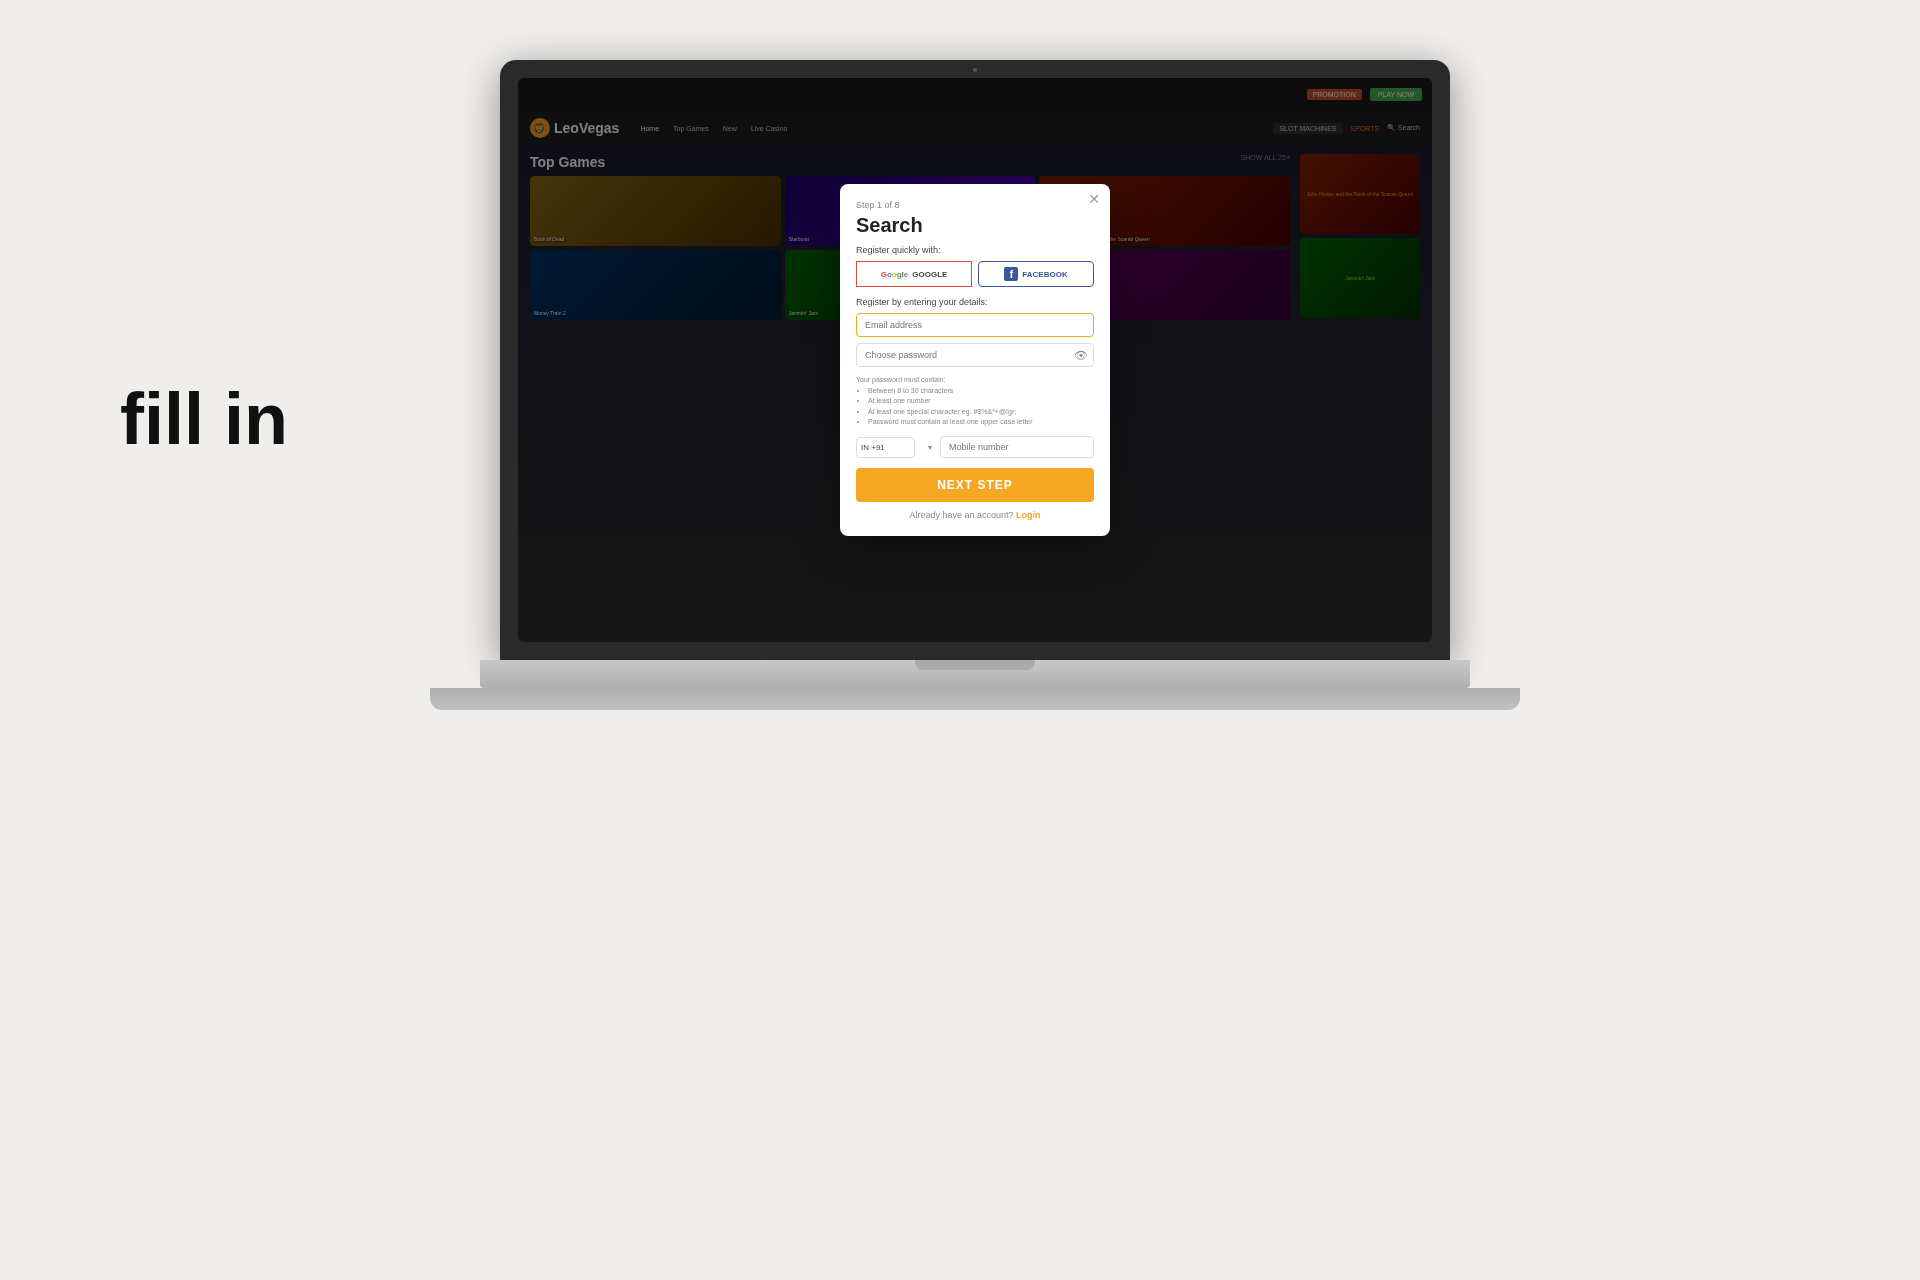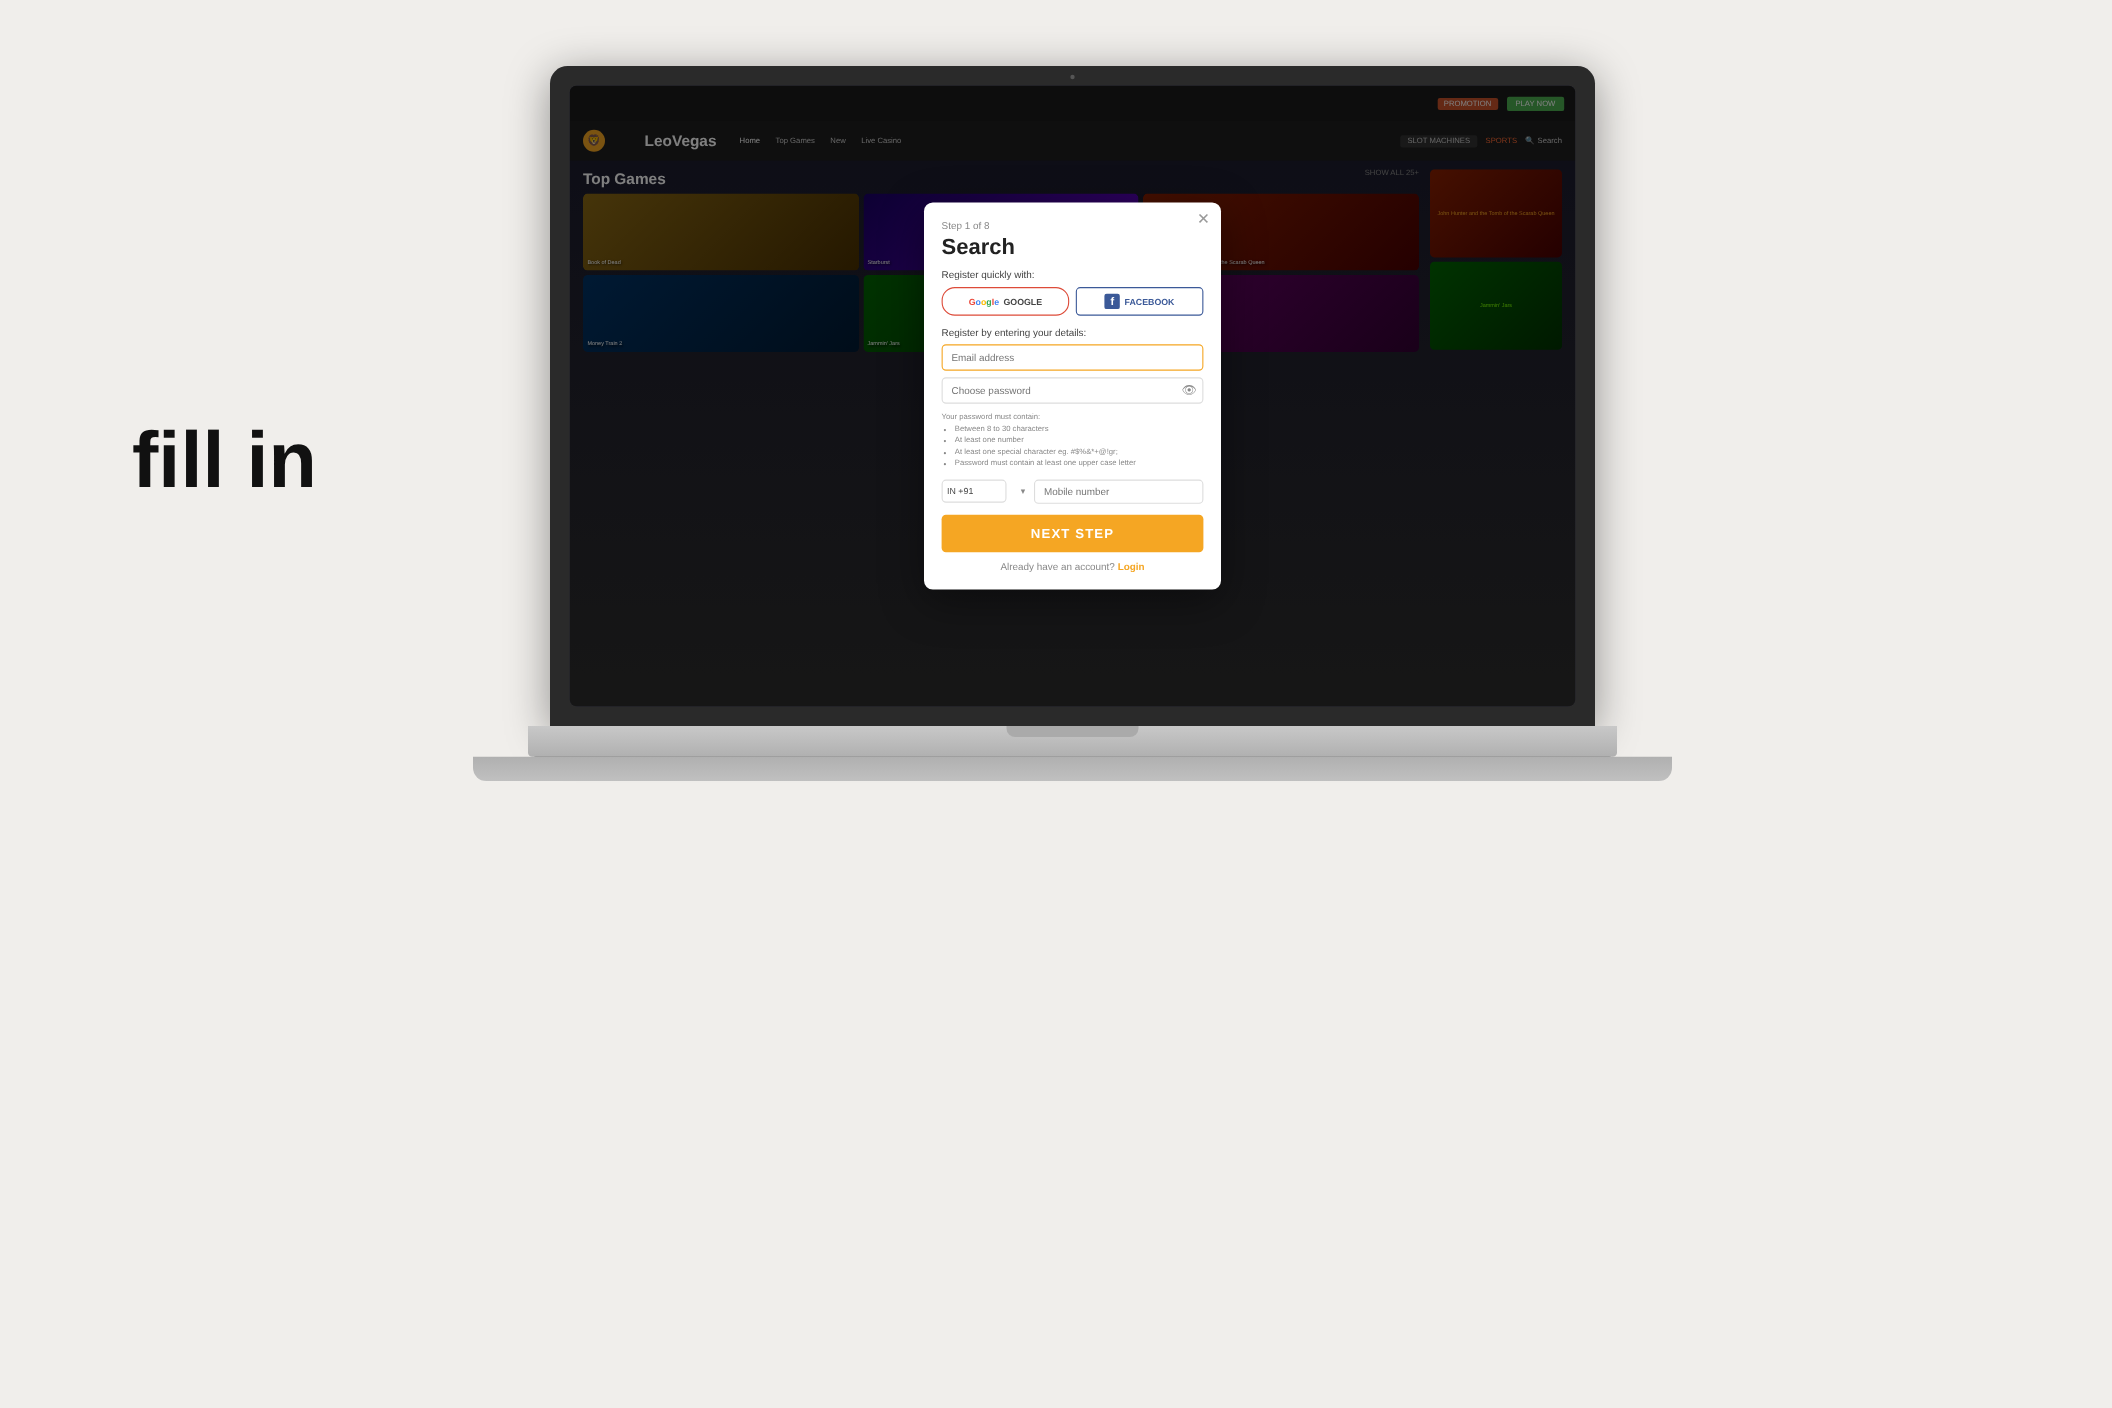--- a/index.html
+++ b/index.html
@@ -117,21 +117,20 @@
       display: flex;
       align-items: center;
       justify-content: center;
       font-size: 10px;
     }
 
     .leo-logo-text {
       color: white;
       font-size: 14px;
       font-weight: bold;
-      margin-left: 32px;
     }
 
     .nav-item {
       color: #ccc;
       font-size: 7px;
       padding: 2px 5px;
     }
 
     .nav-item.active { color: white; }
 
@@ -296,21 +295,21 @@
 
     .social-buttons {
       display: flex;
       gap: 6px;
       margin-bottom: 10px;
     }
 
     .google-btn {
       flex: 1;
       border: 1.5px solid #dd4b39;
-      border-radius: 12px;
+      border-radius: 0;
       padding: 5px 8px;
       display: flex;
       align-items: center;
       justify-content: center;
       gap: 4px;
       cursor: pointer;
       background: white;
       font-size: 8px;
       font-weight: bold;
       color: #444;

